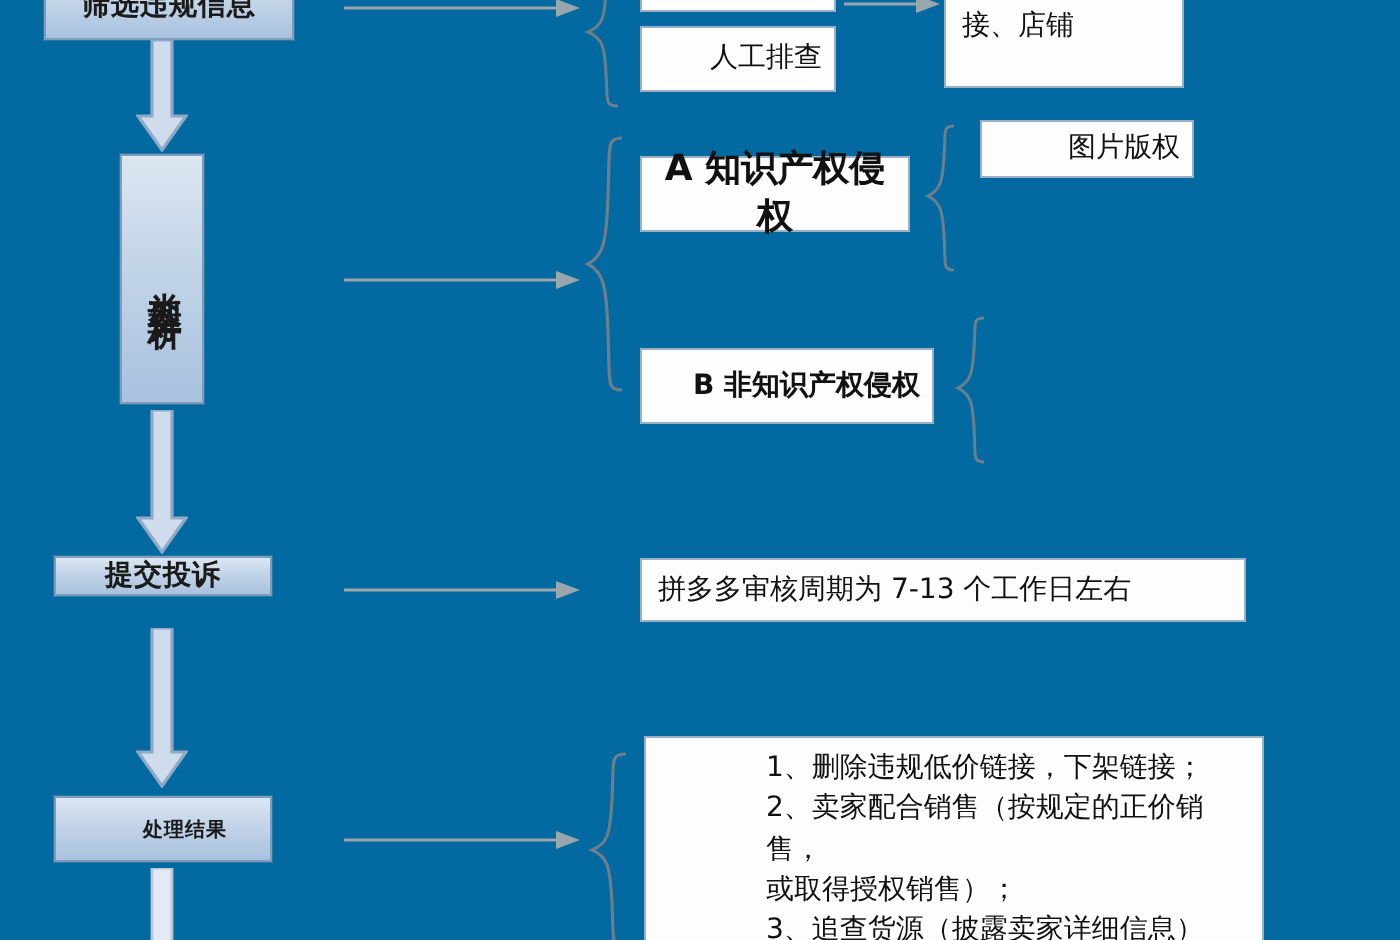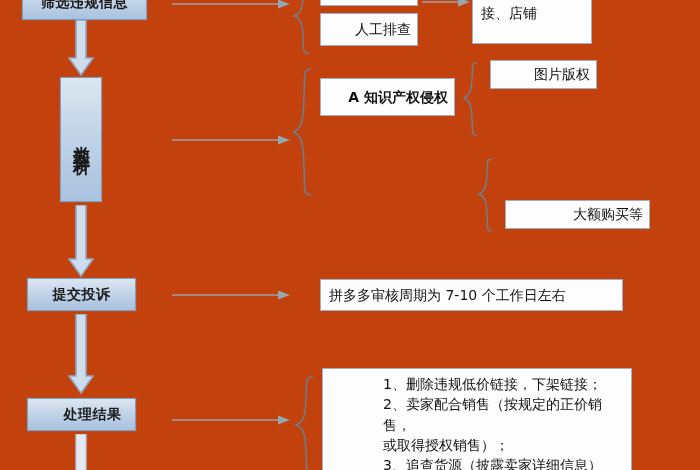--- a/index.html
+++ b/index.html
@@ -4,21 +4,21 @@
 <style>
   html, body {
     margin: 0;
     padding: 0;
     background: #ffffff;
   }
   #canvas {
     position: relative;
     width: 700px;
     height: 470px;
-    background: #c2410c;
+    background: #0369a1;
     overflow: hidden;
     font-family: "DejaVu Sans", "Liberation Sans", sans-serif;
   }
 
   
   .pbox {
     position: absolute;
     box-sizing: border-box;
     border: 1px solid #7f9db9;
     background: linear-gradient(to bottom, #dce6f1 0%, #c2d4e8 45%, #a9c2de 100%);
@@ -78,29 +78,29 @@
   </svg>
 
   <div class="pbox vertical" style="left:60px; top:77px; width:42px; height:125px; font-size:17px;">
     <span>类型分析</span>
   </div>
 
   <svg class="downarrow" style="left:68px; top:205px;" width="26" height="72" viewBox="0 0 26 72">
     <polygon points="8,0 18,0 18,54 25,54 13,71 1,54 8,54" fill="#cfdcec" stroke="#8fa9c6" stroke-width="1.6"></polygon>
   </svg>
 
-  <div class="pbox" style="left:27px; top:278px; width:109px; height:33px; font-size:14px;">
+  <div class="pbox" style="left:27px; top:278px; width:109px; height:20px; font-size:14px;">
     <span>提交投诉</span>
   </div>
 
   <svg class="downarrow" style="left:68px; top:314px;" width="26" height="80" viewBox="0 0 26 80">
     <polygon points="8,0 18,0 18,62 25,62 13,79 1,62 8,62" fill="#cfdcec" stroke="#8fa9c6" stroke-width="1.6"></polygon>
   </svg>
 
-  <div class="pbox" style="left:27px; top:398px; width:109px; height:33px; font-size:14px;padding-left:22px;">
+  <div class="pbox" style="left:27px; top:398px; width:109px; height:33px; font-size:10px;padding-left:22px;">
     <span>处理结果</span>
   </div>
 
   <svg class="downarrow" style="left:68px; top:434px;" width="26" height="40" viewBox="0 0 26 40">
     <polygon points="8,0 18,0 18,40 8,40" fill="#e3eaf3" stroke="#b9c8d8" stroke-width="1.4"></polygon>
   </svg>
 
   <svg class="rightarrow" style="left:172px; top:-4px;" width="118" height="16" viewBox="0 0 118 16">
     <line x1="0" y1="8" x2="108" y2="8" stroke="#9aa6ae" stroke-width="1.6"></line>
     <polygon points="118,8 106,3.5 106,12.5" fill="#9aa6ae"></polygon>
@@ -129,50 +129,50 @@
 
   <svg class="rightarrow" style="left:172px; top:132px;" width="118" height="16" viewBox="0 0 118 16">
     <line x1="0" y1="8" x2="108" y2="8" stroke="#9aa6ae" stroke-width="1.6"></line>
     <polygon points="118,8 106,3.5 106,12.5" fill="#9aa6ae"></polygon>
   </svg>
 
   <svg class="brace" style="left:292px; top:68px;" width="22" height="128" viewBox="0 0 22 128">
     <path d="M19 1 C11 1 13 5 12 30 C11.2 54 9.5 60 2 64 C9.5 68 11.2 74 12 98 C13 123 11 127 19 127" fill="none" stroke="#6d7e8c" stroke-width="1.6"></path>
   </svg>
 
-  <div class="wbox center bold" style="left:320px; top:78px; width:135px; height:38px; font-size:14px;">
+  <div class="wbox center bold" style="left:320px; top:78px; width:135px; height:38px; font-size:18px;">
     <span>A 知识产权侵权</span>
   </div>
 
   <svg class="brace" style="left:462px; top:62px;" width="18" height="74" viewBox="0 0 18 74">
     <path d="M15 1 C9 1 11 4 10 16 C9.4 29 8 33 2 36 C8 39 9.4 43 10 56 C11 70 9 73 15 73" fill="none" stroke="#6d7e8c" stroke-width="1.5"></path>
   </svg>
 
   <div class="wbox center" style="left:490px; top:60px; width:107px; height:29px; font-size:14px;">
     <span>图片版权</span>
   </div>
 
 
+  <div class="wbox center bold" style="left:320px; top:174px; width:147px; height:38px; font-size:14px;">
+    <span>B 非知识产权侵权</span>
+  </div>
 
   <svg class="brace" style="left:477px; top:158px;" width="18" height="74" viewBox="0 0 18 74">
     <path d="M15 1 C9 1 11 4 10 16 C9.4 29 8 33 2 36 C8 39 9.4 43 10 56 C11 70 9 73 15 73" fill="none" stroke="#6d7e8c" stroke-width="1.5"></path>
   </svg>
 
 
-  <div class="wbox center" style="left:505px; top:200px; width:145px; height:29px; font-size:14px;">
-    <span>大额购买等</span>
-  </div>
 
   <svg class="rightarrow" style="left:172px; top:287px;" width="118" height="16" viewBox="0 0 118 16">
     <line x1="0" y1="8" x2="108" y2="8" stroke="#9aa6ae" stroke-width="1.6"></line>
     <polygon points="118,8 106,3.5 106,12.5" fill="#9aa6ae"></polygon>
   </svg>
 
   <div class="wbox" style="left:320px; top:279px; width:303px; height:32px; font-size:14px;">
-    <span>拼多多审核周期为 7-10 个工作日左右</span>
+    <span>拼多多审核周期为 7-13 个工作日左右</span>
   </div>
 
   <svg class="rightarrow" style="left:172px; top:412px;" width="118" height="16" viewBox="0 0 118 16">
     <line x1="0" y1="8" x2="108" y2="8" stroke="#9aa6ae" stroke-width="1.6"></line>
     <polygon points="118,8 106,3.5 106,12.5" fill="#9aa6ae"></polygon>
   </svg>
 
   <svg class="brace" style="left:294px; top:376px;" width="22" height="98" viewBox="0 0 22 98">
     <path d="M19 1 C11 1 13 4 12 23 C11.2 42 9.5 46 2 49 C9.5 52 11.2 57 12 76 C13 95 11 97 19 97" fill="none" stroke="#6d7e8c" stroke-width="1.6"></path>
   </svg>

